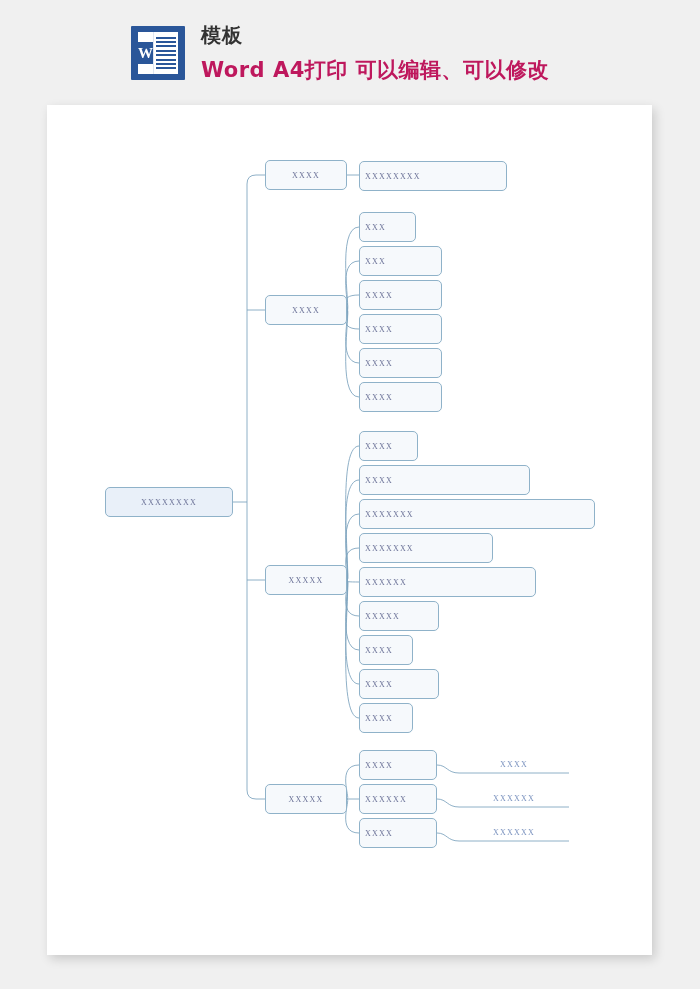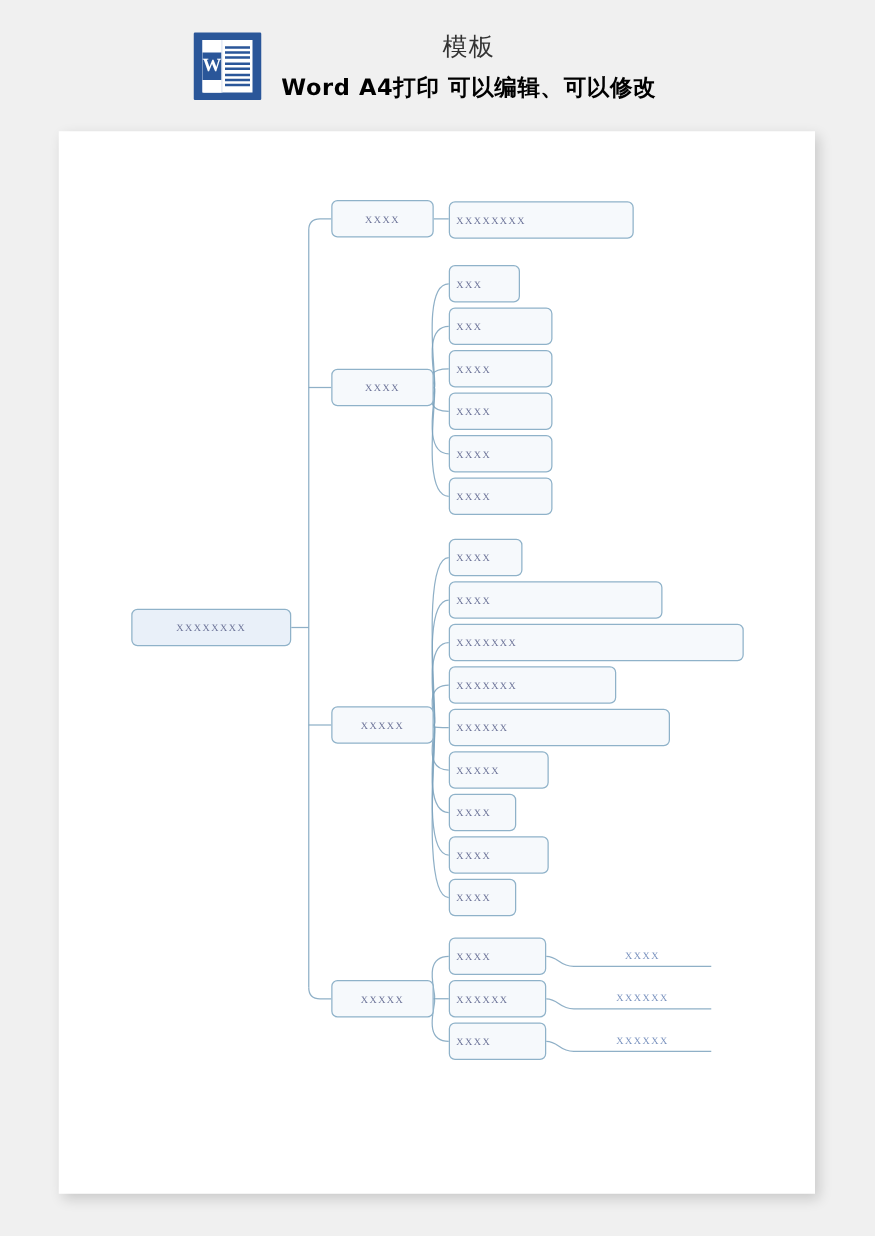--- a/index.html
+++ b/index.html
@@ -38,26 +38,25 @@
     font-family:"Liberation Serif", serif;
   }
   .word-icon .lines{
     position:absolute;left:25px;top:11px;width:20px;height:33px;
     display:flex;flex-direction:column;justify-content:space-between;
   }
   .word-icon .lines i{display:block;height:2px;background:#2a5699;}
 
   .htext{display:flex;flex-direction:column;gap:7px;}
   #title{
-    font-size:20px;font-weight:normal;color:#333333;letter-spacing:1px;
+    font-size:20px;font-weight:bold;color:#333333;letter-spacing:1px;
     font-family:"DejaVu Sans", sans-serif;
-    text-align:center;
   }
   #subtitle{
-    font-size:18px;font-weight:bold;color:#000000;letter-spacing:0.5px;
+    font-size:21px;font-weight:bold;color:#be185d;letter-spacing:0.5px;
     font-family:"DejaVu Sans", sans-serif;
   }
 
   
   #page{
     position:absolute;left:47px;top:105px;width:605px;height:850px;
     background:#ffffff;
     box-shadow:3px 4px 10px rgba(0,0,0,0.16);
   }
 

